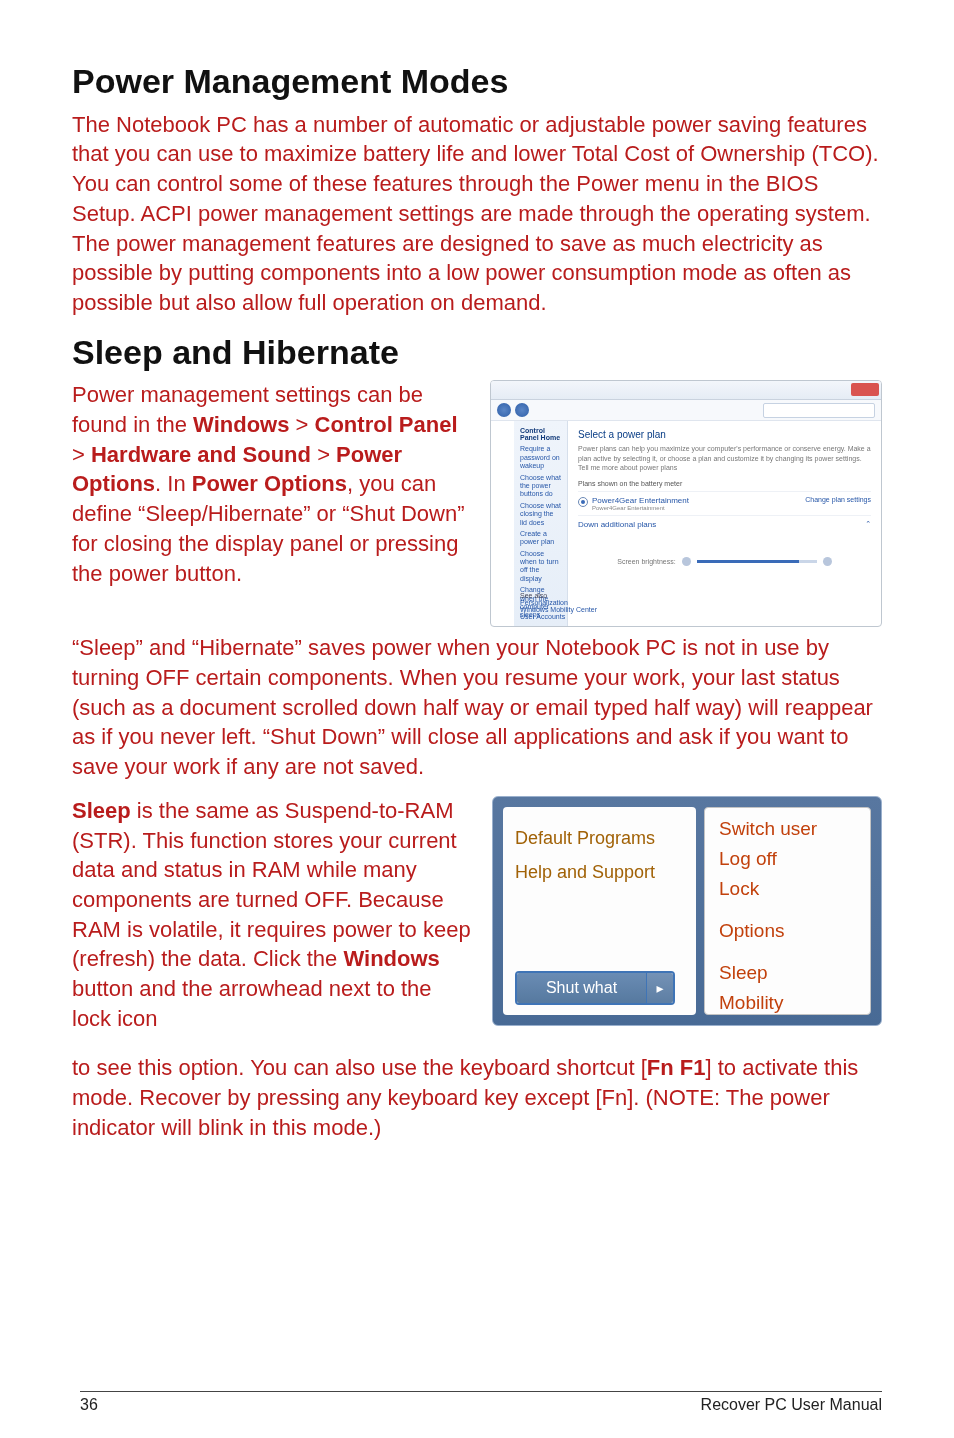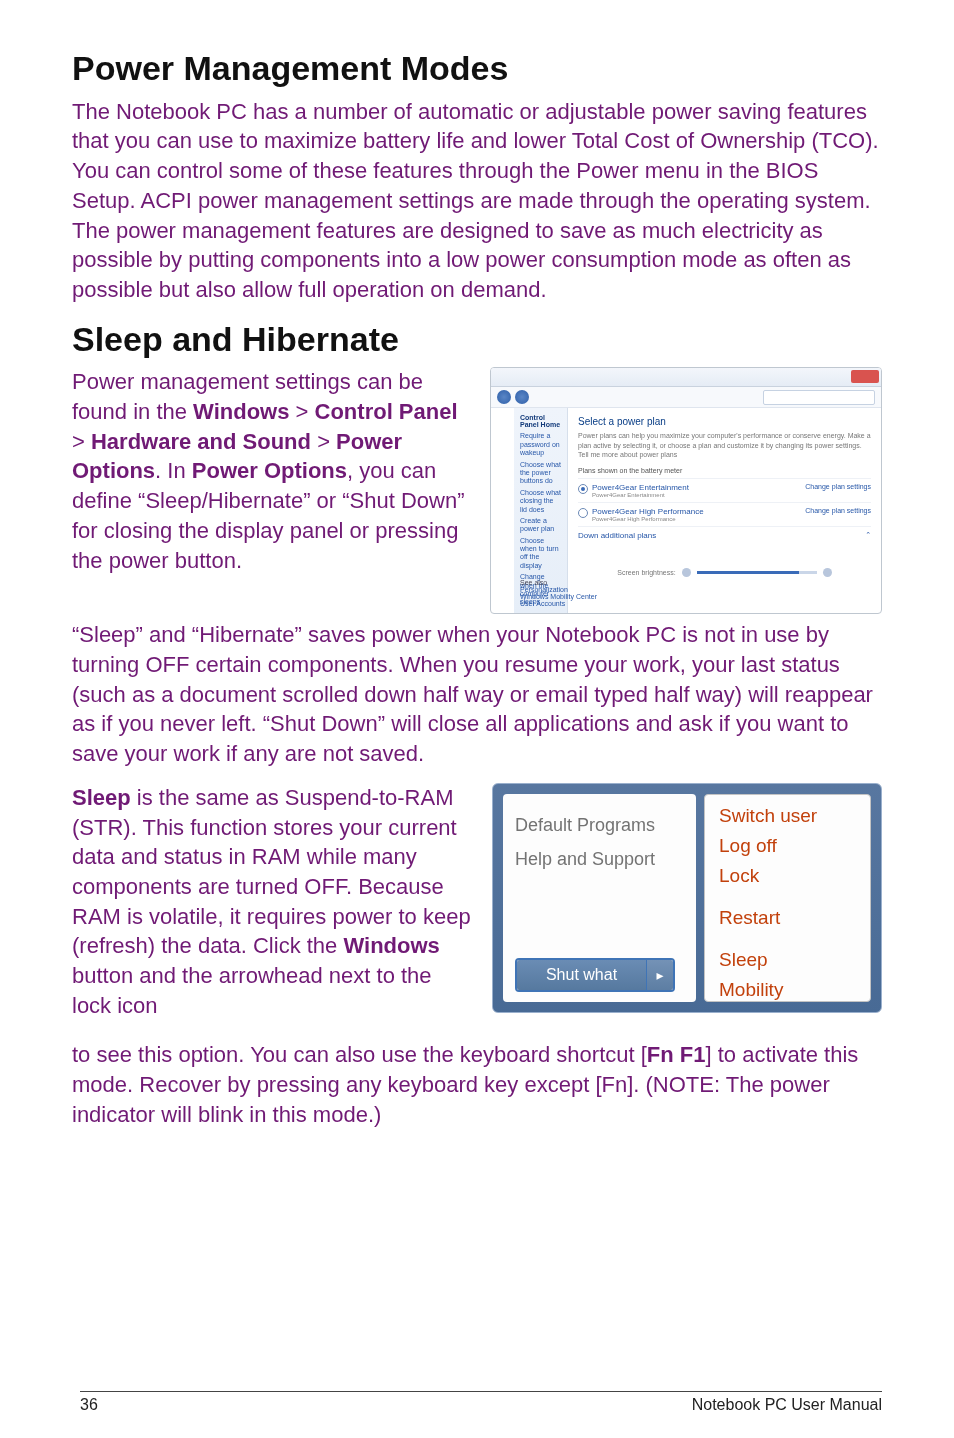--- a/index.html
+++ b/index.html
@@ -13,29 +13,29 @@
   .page {
     box-sizing: border-box;
     width: 954px;
     min-height: 1438px;
     padding: 48px 72px 24px 72px;
     position: relative;
   }
   h2.section-title {
     font-size: 34px;
     font-weight: 700;
-    margin: 0 0 8px 0;
+    margin: 13px 0 8px 0;
     line-height: 1.2;
     color: #111;
   }
   p.body, .body {
     font-size: 22px;
     line-height: 1.35;
     margin: 0 0 14px 0;
-    color: #701a75;
+    color: #b91c1c;
   }
   .bold { font-weight: 700; }
   .row {
     display: flex;
     gap: 18px;
     align-items: flex-start;
     margin-bottom: 6px;
   }
   .col-text { flex: 1 1 auto; }
   
@@ -222,21 +222,21 @@
   .sm-left {
     flex: 1 1 auto;
     background: #fdfdfd;
     border-radius: 4px;
     padding: 14px 12px 10px 12px;
     display: flex;
     flex-direction: column;
     justify-content: space-between;
   }
   .sm-left .items {
-    color: #737373;
+    color: #a16207;
     font-size: 18px;
     line-height: 1.9;
   }
   .sm-shut {
     display: inline-flex;
     align-items: stretch;
     border: 2px solid #3f74b6;
     border-radius: 4px;
     overflow: hidden;
     width: 156px;
@@ -336,30 +336,20 @@
             <div class="left">
               <div class="po-radio sel"></div>
               <div>
                 <div class="name">Power4Gear Entertainment</div>
                 <div class="sub">Power4Gear Entertainment</div>
               </div>
             </div>
             <div class="chg">Change plan settings</div>
           </div>
           <div class="po-plan">
-            <div class="left">
-              <div class="po-radio"></div>
-              <div>
-                <div class="name">Power4Gear High Performance</div>
-                <div class="sub">Power4Gear High Performance</div>
-              </div>
-            </div>
-            <div class="chg">Change plan settings</div>
-          </div>
-          <div class="po-plan">
              <div class="left">
                 <div class="name">Down additional plans</div>
               </div>
              <div class="chg">⌃</div>
           </div>
           <div class="po-slider">
             <span>Screen brightness:</span>
             <div class="sun"></div>
             <div class="track">
                 <div class="fill"></div>
@@ -400,32 +390,32 @@
         </div>
       </div>
       <div class="sm-right">
         <div class="grp">
           <div class="item">Switch user</div>
           <div class="item">Log off</div>
           <div class="item">Lock</div>
         </div>
         <div class="sep"></div>
         <div class="grp">
-          <div class="item">Restart</div>
+          <div class="item">Options</div>
         </div>
         <div class="sep"></div>
         <div class="grp">
           <div class="item">Sleep</div>
           <div class="item">Mobility</div>
         </div>
       </div>
     </div>
   </div>
 
   <p class="body">
     <span>to see this option. You can also use the keyboard shortcut [</span><span class="bold">Fn F1</span><span>] to activate this mode. Recover by pressing any keyboard key except [Fn]. (NOTE: The power indicator will blink in this mode.)</span>
   </p>
 
   <div class="footer">
     <span>36</span>
-    <span>Notebook PC User Manual</span>
+    <span>Recover PC User Manual</span>
   </div>
 </div>
 
 </body></html>

